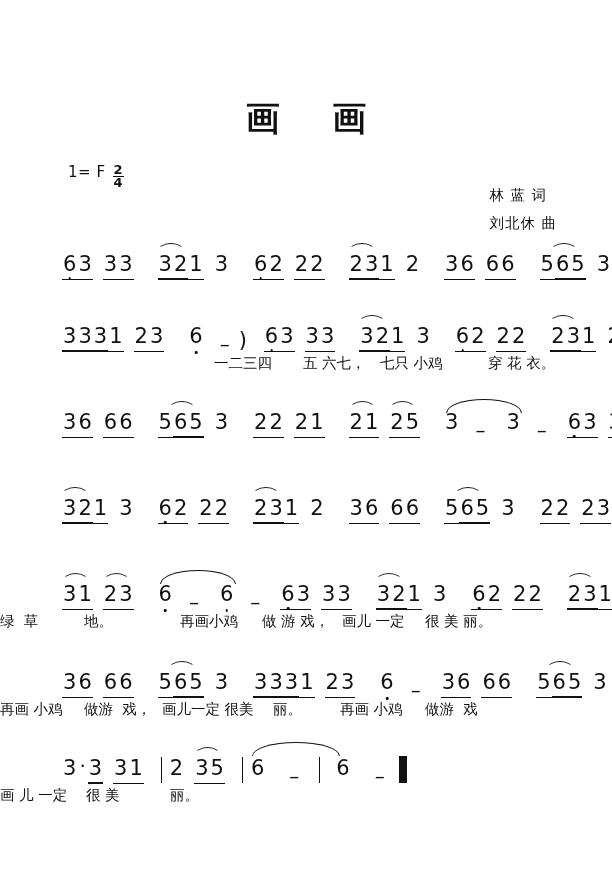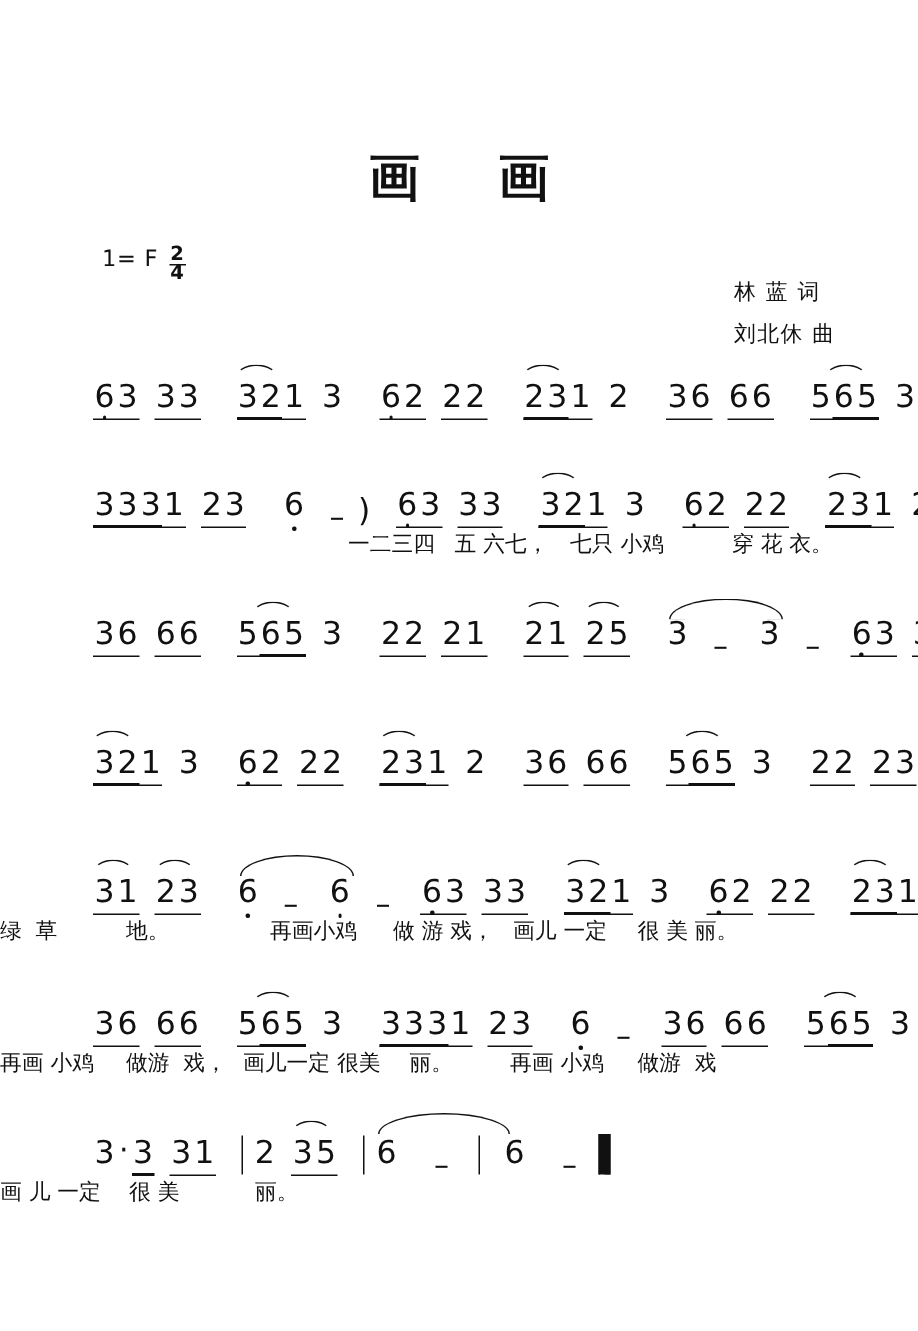--- a/index.html
+++ b/index.html
@@ -374,21 +374,21 @@
             <span class="note">3</span>
           </span>
           <span class="note">1</span>
       </span>
       <span class="grp">
           <span class="note">2</span>
         </span>
       <span class="barline"></span>
     </div>
     <div class="row-lyrics">
-      <span class="lyr" style="left:232px">一二三四</span>
+      <span class="lyr" style="left:214px">一二三四</span>
       <span class="lyr" style="left:303px">五 六七，</span>
       <span class="lyr" style="left:380px">七只 小鸡</span>
       <span class="lyr" style="left:488px">穿 花 衣。</span>
     </div>
   </div>
 
   <div class="staff" style="top:396px">
     <div class="row-notes">
 
       <span class="grp beam1">

